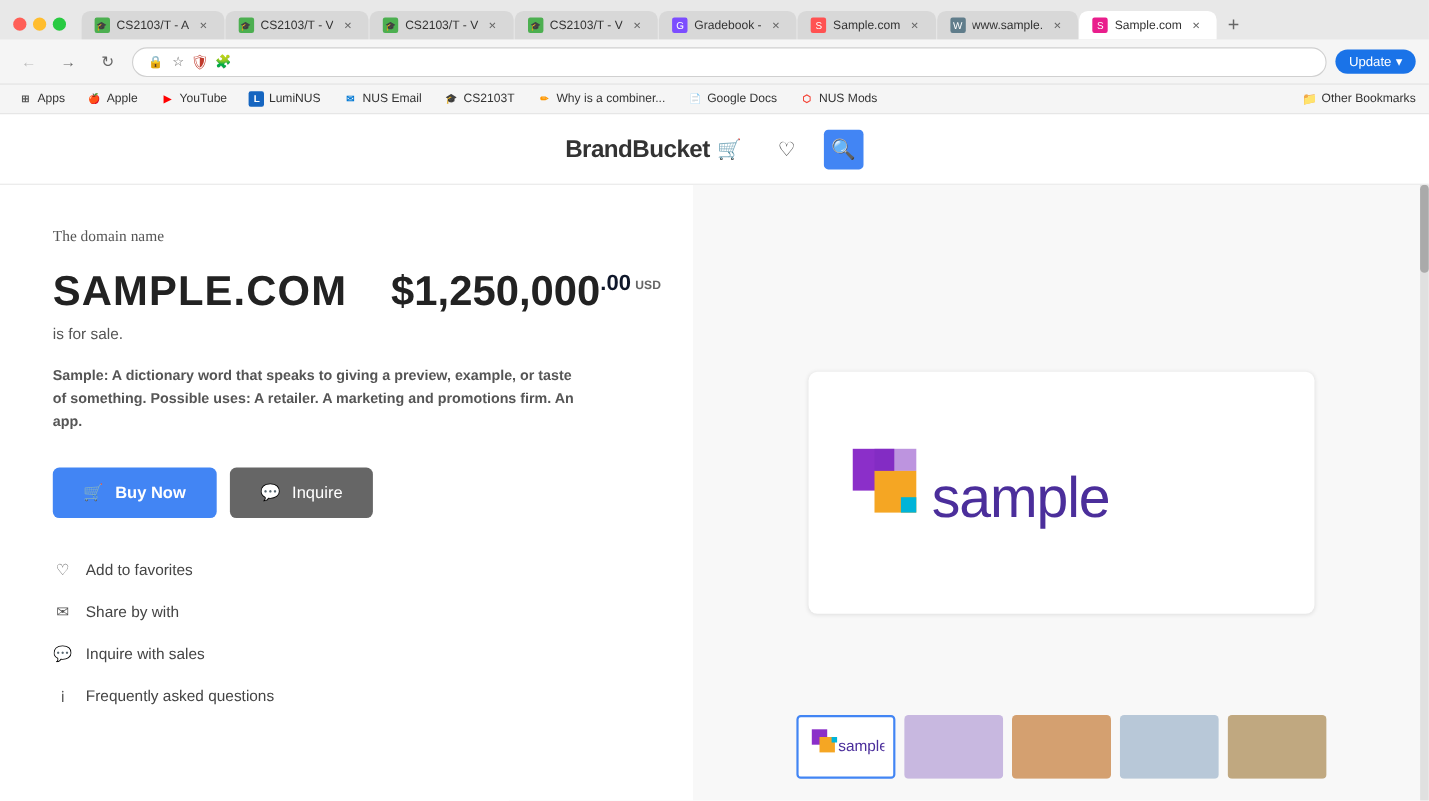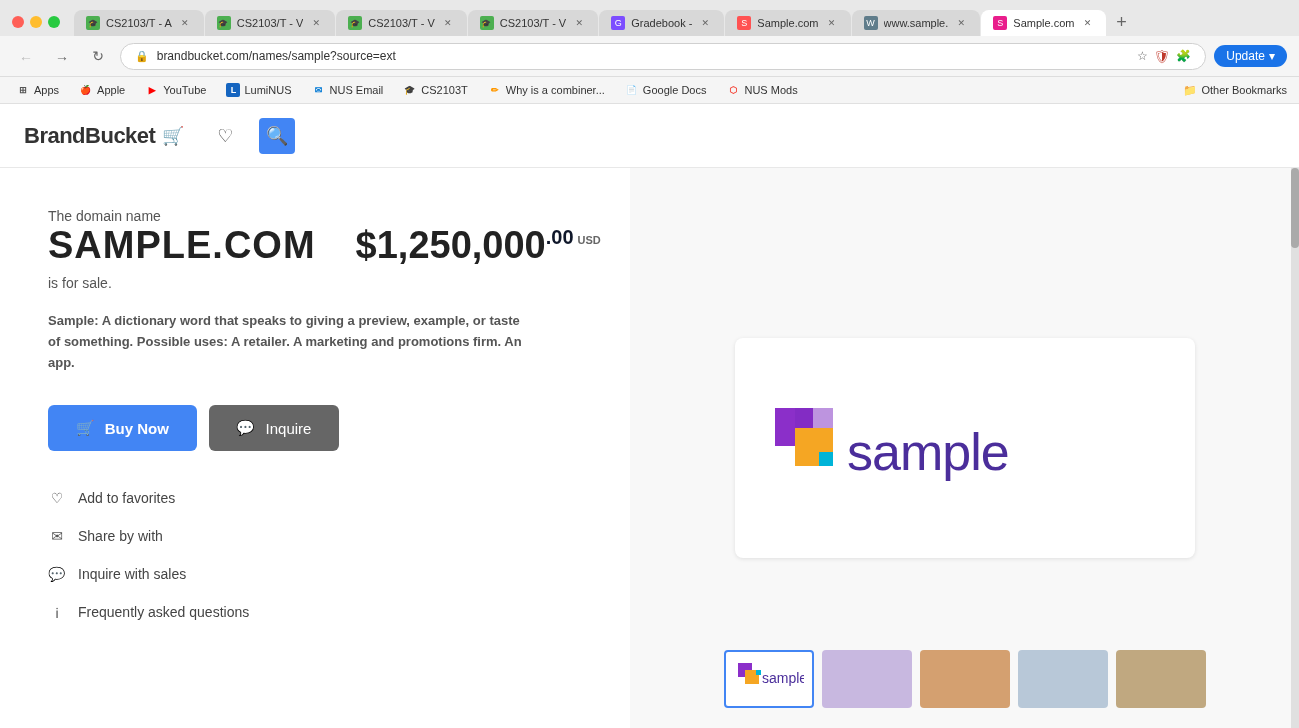--- a/index.html
+++ b/index.html
@@ -37,34 +37,34 @@
     
     .bookmarks-bar { background: #f5f5f5; padding: 4px 12px; display: flex; align-items: center; gap: 12px; border-bottom: 1px solid #e0e0e0; font-size: 11px; color: #333; overflow: hidden; }
     .bookmark-item { display: flex; align-items: center; gap: 4px; cursor: pointer; white-space: nowrap; padding: 2px 4px; border-radius: 4px; }
     .bm-icon { width: 14px; height: 14px; border-radius: 2px; flex-shrink: 0; display: flex; align-items: center; justify-content: center; font-size: 9px; font-weight: bold; }
     .other-bookmarks { margin-left: auto; display: flex; align-items: center; gap: 4px; }
 
     
     .page-content { flex: 1; background: #fff; overflow: hidden; display: flex; flex-direction: column; }
 
     
-    .site-header { background: #fff; border-bottom: 1px solid #e8e8e8; padding: 0 24px; display: flex; align-items: center; justify-content: flex-start; height: 64px; }
+    .site-header { background: #fff; border-bottom: 1px solid #e8e8e8; padding: 0 24px; display: flex; align-items: center; justify-content: center; height: 64px; }
     .site-logo { font-size: 22px; font-weight: 700; color: #333; letter-spacing: -0.5px; }
     .site-nav { display: flex; align-items: center; gap: 28px; }
     .site-nav-item { font-size: 14px; color: #444; text-decoration: none; cursor: pointer; }
     .header-icons { display: flex; align-items: center; gap: 16px; }
     .header-icon-btn { width: 36px; height: 36px; border-radius: 4px; display: flex; align-items: center; justify-content: center; cursor: pointer; color: #444; font-size: 18px; border: none; background: transparent; }
     .header-icon-btn.search-active { background: #4285f4; color: #fff; }
 
     
     .main-body { display: flex; flex: 1; padding: 0; overflow: hidden; }
 
     
     .left-panel { flex: 1; padding: 40px 48px 24px 48px; max-width: 630px; }
-    .domain-label { font-size: 14px; color: #555; margin-bottom: 0; }
+    .domain-label { font-size: 14px; color: #555; margin-bottom: 20px; font-family: Liberation Serif, serif; }
     .domain-price-row { display: flex; align-items: baseline; gap: 40px; margin-bottom: 8px; }
     .domain-name { font-size: 38px; font-weight: 800; color: #222; letter-spacing: 1px; }
     .domain-price { font-size: 38px; font-weight: 700; color: #222; }
     .domain-price-cents { font-size: 20px; font-weight: 700; color: #0f172a; vertical-align: super; }
     .domain-price-usd { font-size: 11px; color: #666; margin-left: 4px; vertical-align: super; text-align: center; }
     .domain-forsale { font-size: 14px; color: #555; margin-bottom: 20px; }
     .domain-desc { font-size: 13px; color: #555; line-height: 1.6; margin-bottom: 32px; max-width: 480px; font-weight: bold; }
 
     
     .btn-row { display: flex; gap: 12px; margin-bottom: 28px; }
@@ -144,21 +144,20 @@
       <div class="tab-new">+</div>
     </div>
   </div>
 
   <div class="nav-bar">
     <button class="nav-btn disabled">←</button>
     <button class="nav-btn">→</button>
     <button class="nav-btn">↻</button>
     <div class="address-bar">
       <span class="address-lock">🔒</span>
-      <span class="address-text">brandbucket.com/names/sample?source=ext</span>
       <div class="address-icons">
         <span class="addr-icon">☆</span>
         <span class="addr-icon" style="color:#c0392b; font-size:13px;">🛡</span>
         <span class="addr-icon">🧩</span>
       </div>
     </div>
     <button class="update-btn">
       <span>Update</span>
       <span>▾</span>
     </button>

